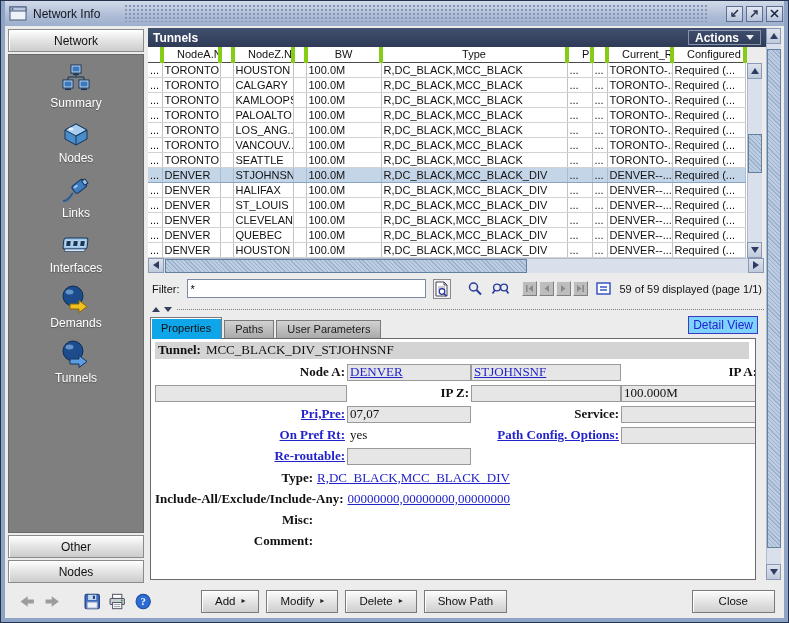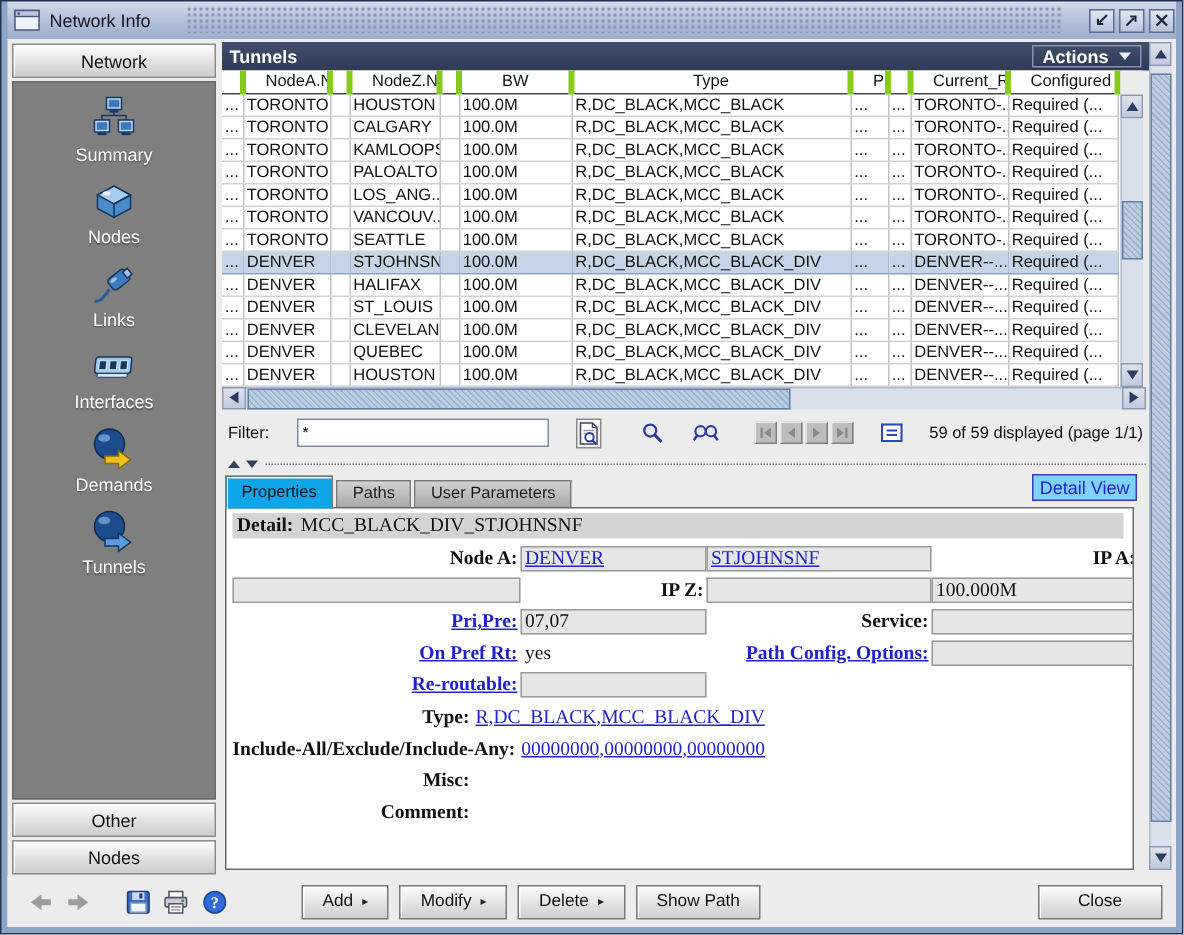--- a/index.html
+++ b/index.html
@@ -70,21 +70,21 @@
   .vtrack{position:relative;flex:1;background:#d9e0eb;border-left:1px solid #b0bccd;}
   .vthumb{position:absolute;left:0;right:0;background:#bccde2;border:1px solid #64809f;
     background-image:repeating-linear-gradient(45deg,#9cb2cc 0 1px,rgba(0,0,0,0) 1px 3px);cursor:grab;}
 
   .hscroll{height:15px;width:616px;flex:none;display:flex;}
   .htrack{position:relative;flex:1;background:#d9e0eb;border-top:1px solid #b0bccd;}
   .hthumb{position:absolute;top:0;bottom:0;left:1px;width:62%;background:#bccde2;border:1px solid #64809f;
     background-image:repeating-linear-gradient(45deg,#9cb2cc 0 1px,rgba(0,0,0,0) 1px 3px);cursor:grab;}
 
   
-  .filter-row{height:32px;flex:none;display:flex;align-items:center;gap:18px;padding:0 4px 0 4px;width:618px;}
+  .filter-row{height:32px;flex:none;display:flex;align-items:center;gap:7px;padding:0 4px 0 4px;width:618px;}
   .filter-label{font-size:11px;}
   .filter-input{width:268px;height:19px;border:1px solid #7a8aa0;background:#fff;
     font-family:"Liberation Sans",sans-serif;font-size:11px;padding:0 3px;}
   .icon-btn{width:20px;height:20px;border:1px solid #8a8a8a;background:#f2f2f2;
     display:flex;align-items:center;justify-content:center;cursor:pointer;}
   .flat-icon{width:20px;height:18px;display:flex;align-items:center;justify-content:center;cursor:pointer;}
   .pager{display:flex;gap:2px;margin-left:4px;}
   .pg-btn{width:15px;height:15px;background:#bdbdbd;border:1px solid;cursor:default;
     border-color:#e9e9e9 #808080 #808080 #e9e9e9;display:flex;align-items:center;justify-content:center;}
   .status{margin-left:auto;font-size:11px;white-space:nowrap;padding-right:0;}
@@ -567,21 +567,21 @@
             <span>Paths</span>
           </div>
           <div class="tab inactive">
             <span>User Parameters</span>
           </div>
           <div class="detail-view">Detail View</div>
         </div>
 
         <div class="prop-panel" style="max-width:612px;">
           <div class="tunnel-head">
-            <span class="tl">Detail:</span>
+            <span class="tl">Tunnel:</span>
             <span>MCC_BLACK_DIV_STJOHNSNF</span>
           </div>
           <div class="prop-grid">
               <span class="plabel">Node A:</span>
               <div class="pbox">
                 <span class="link">DENVER</span>
               </div>
               <div class="pbox">
                 <span class="link">STJOHNSNF</span>
               </div>

